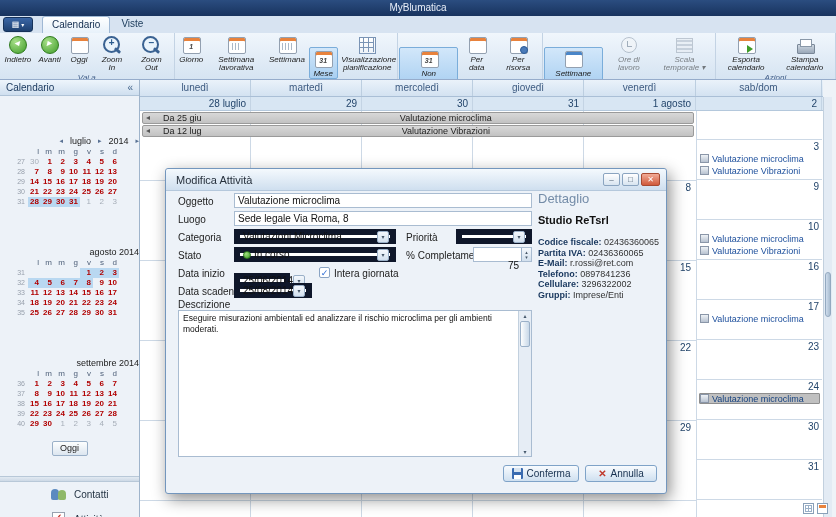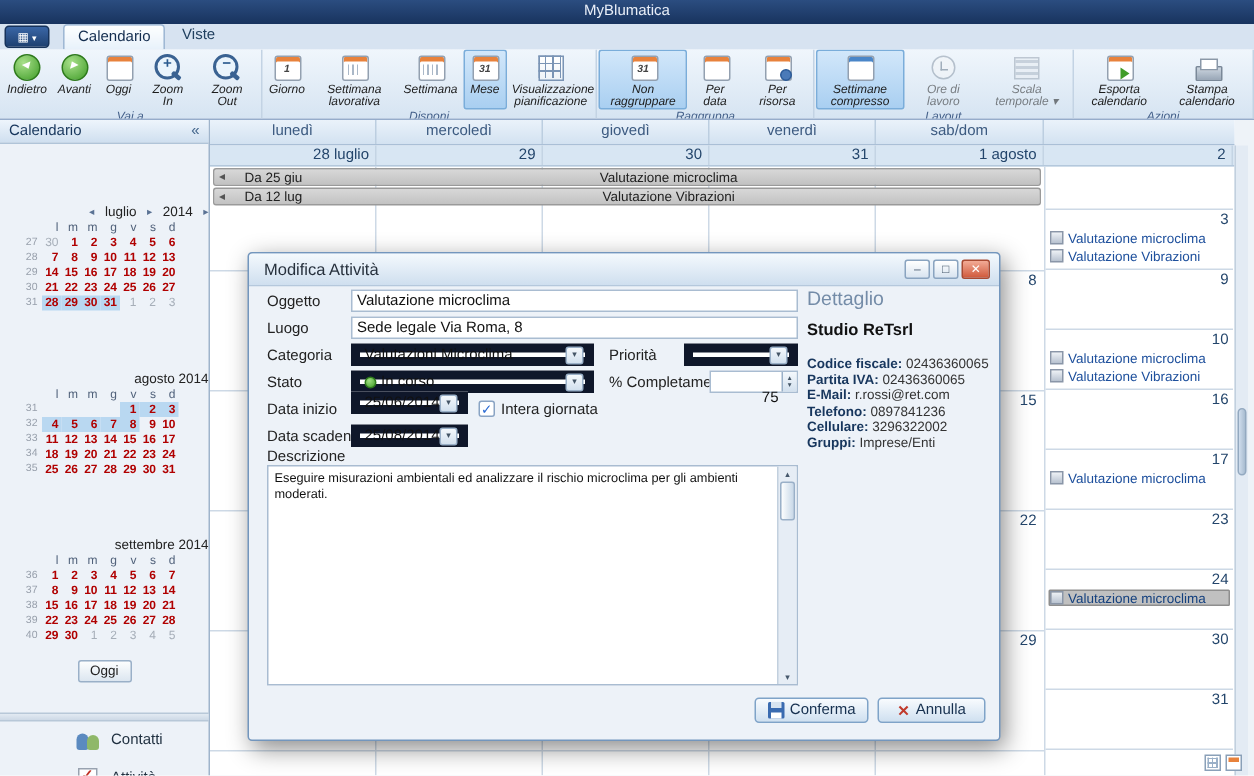--- a/index.html
+++ b/index.html
@@ -17,21 +17,21 @@
 .tab-strip{position:absolute;left:42px;top:0;height:17px;display:flex;gap:2px;}
 .tab{height:17px;font-size:10px;line-height:16px;padding:0 9px;color:#21405f;}
 .tab.active{background:linear-gradient(#feffff,#e7f1fa);border:1px solid #9fb8d4;border-bottom:none;border-radius:3px 3px 0 0;color:#122c4e;}
 
 
 .ribbon{position:absolute;left:0;top:33px;width:836px;height:47px;background:linear-gradient(#f0f6fc,#d6e4f2);border-bottom:1px solid #96accb;display:flex;overflow:hidden;}
 .rgroup{display:flex;flex-direction:column;border-right:1px solid #c3d3e4;padding:0 1px;font-style:italic;}
 .rbtns{flex:1;display:flex;align-items:stretch;}
 .rgroup-label{height:11px;line-height:10px;font-size:8px;color:#44608a;text-align:center;}
 .rbtn{display:flex;flex-direction:column;align-items:center;padding:2px 3px 0;min-width:28px;border:1px solid transparent;border-radius:2px;}
-.rbtn.selected{background:linear-gradient(#d2e7fa,#a9cff1);border-color:#7aadda;}
+.rbtn.selected{background:linear-gradient(#d2e7fa,#a9cff1);border-color:#7aadda;margin-top:14px;}
 .rbtn.disabled{opacity:.55;}
 .rlabel{display:block;max-width:52px;font-size:8px;line-height:8px;margin-top:2px;text-align:center;color:#1c1c1c;}
 .icon{display:block;width:22px;height:18px;position:relative;flex:none;}
 .icon.cal::before{content:"";position:absolute;left:3px;top:1px;width:16px;height:15px;background:#fff;border:1px solid #93a0b0;border-radius:2px;box-shadow:inset 0 3px 0 #e8823c;}
 .ic-cal-compress::before{box-shadow:inset 0 3px 0 #4a86c8 !important;}
 .ic-cal-month::after{content:"31";position:absolute;left:0;top:7px;width:22px;text-align:center;font-size:7px;font-weight:bold;color:#444;}
 .ic-cal-day::after{content:"1";position:absolute;left:0;top:7px;width:22px;text-align:center;font-size:7px;font-weight:bold;color:#444;}
 .ic-cal-week::after{content:"";position:absolute;left:6px;top:7px;width:10px;height:7px;background:repeating-linear-gradient(90deg,#aab8c8 0 1px,transparent 1px 3px);}
 .ic-cal-workweek::after{content:"";position:absolute;left:7px;top:7px;width:8px;height:7px;background:repeating-linear-gradient(90deg,#aab8c8 0 1px,transparent 1px 3px);}
 .ic-cal-date::before{box-shadow:inset 0 3px 0 #e8823c,2px 2px 0 #c8d2de;}
@@ -463,20 +463,21 @@
       <div class="nav-item">
         <span class="nic nic-documents"></span>
         <span class="nav-label">Documenti</span>
       </div>
     </div>
 </div>
 
 <div class="main">
   <div class="row6 col-headers">
       <div class="mch">lunedì</div>
+      <div class="mch">martedì</div>
       <div class="mch">mercoledì</div>
       <div class="mch">giovedì</div>
       <div class="mch">venerdì</div>
       <div class="mch">sab/dom</div>
     </div>
   <div class="row6 date-row">
       <div class="mdr">28 luglio</div>
       <div class="mdr">29</div>
       <div class="mdr">30</div>
       <div class="mdr">31</div>
@@ -610,21 +611,21 @@
   <label class="flabel" style="left:240px;top:81px">% Completamento</label>
   <div class="fspin" style="left:307px;top:78px;width:59px">
     <span class="fspin-v">75</span>
     <span class="spin-btns">
         <i>▴</i>
         <i>▾</i>
       </span>
   </div>
 
   <label class="flabel" style="top:99px">Data inizio</label>
-  <div class="fsel" style="left:68px;top:92px;width:78px">
+  <div class="fsel" style="left:68px;top:104px;width:56px">
     <span>25/06/2014</span>
     <span class="dd">▾</span>
   </div>
   <span class="fcheck" style="left:153px;top:98px">✓</span>
   <label class="flabel" style="left:168px;top:99px">Intera giornata</label>
 
   <label class="flabel" style="top:117px">Data scadenza</label>
   <div class="fsel" style="left:68px;top:114px;width:78px">
     <span>25/08/2014</span>
     <span class="dd">▾</span>

